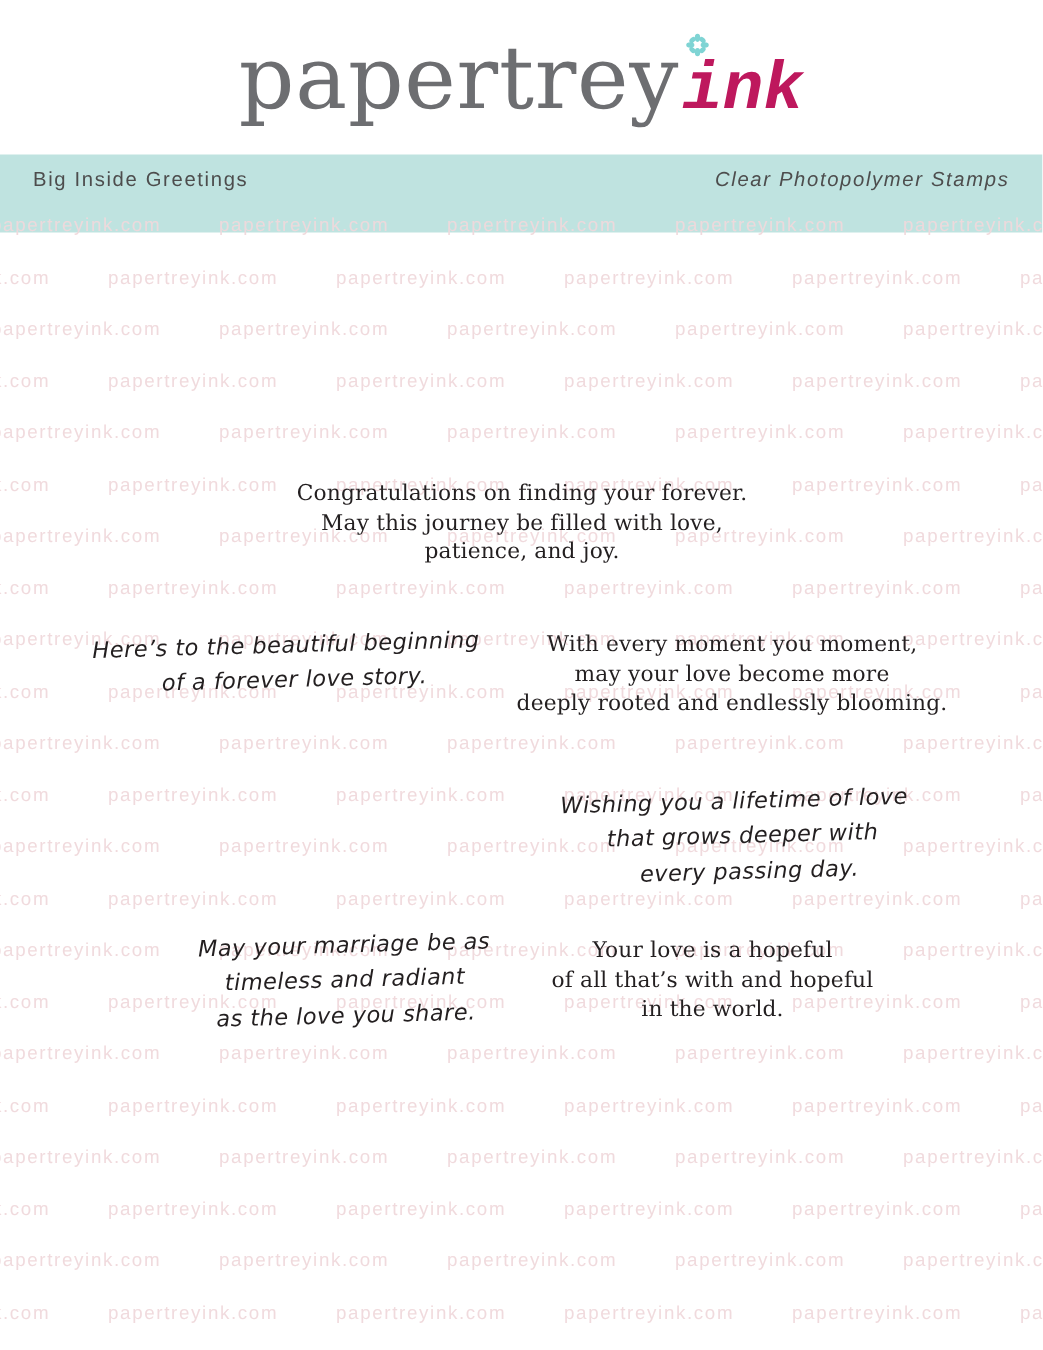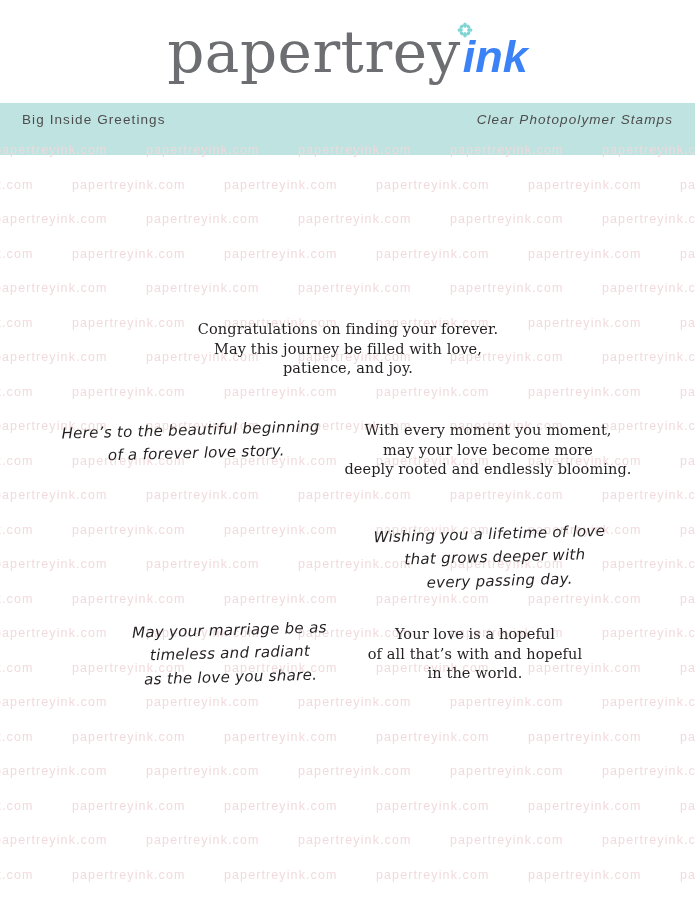--- a/index.html
+++ b/index.html
@@ -36,24 +36,24 @@
     font-family: "DejaVu Serif", serif;
     font-size: 58px;
     letter-spacing: 0.5px;
     color: #6d6e71;
     font-weight: 400;
     display: inline-block;
     line-height: 56px;
     white-space: nowrap;
   }
   .logo-ink {
-    font-family: Liberation Sans, sans-serif;
+    font-family: Liberation Mono, monospace;
     font-style: italic;
     font-weight: 700;
-    color: #3b82f6;
+    color: #be185d;
     font-size: 45px;
     margin-left: 2px;
   }
   .logo-flower {
     position: absolute;
     top: -2px;
     left: 457px;
     width: 16px;
     height: 16px;
   }

